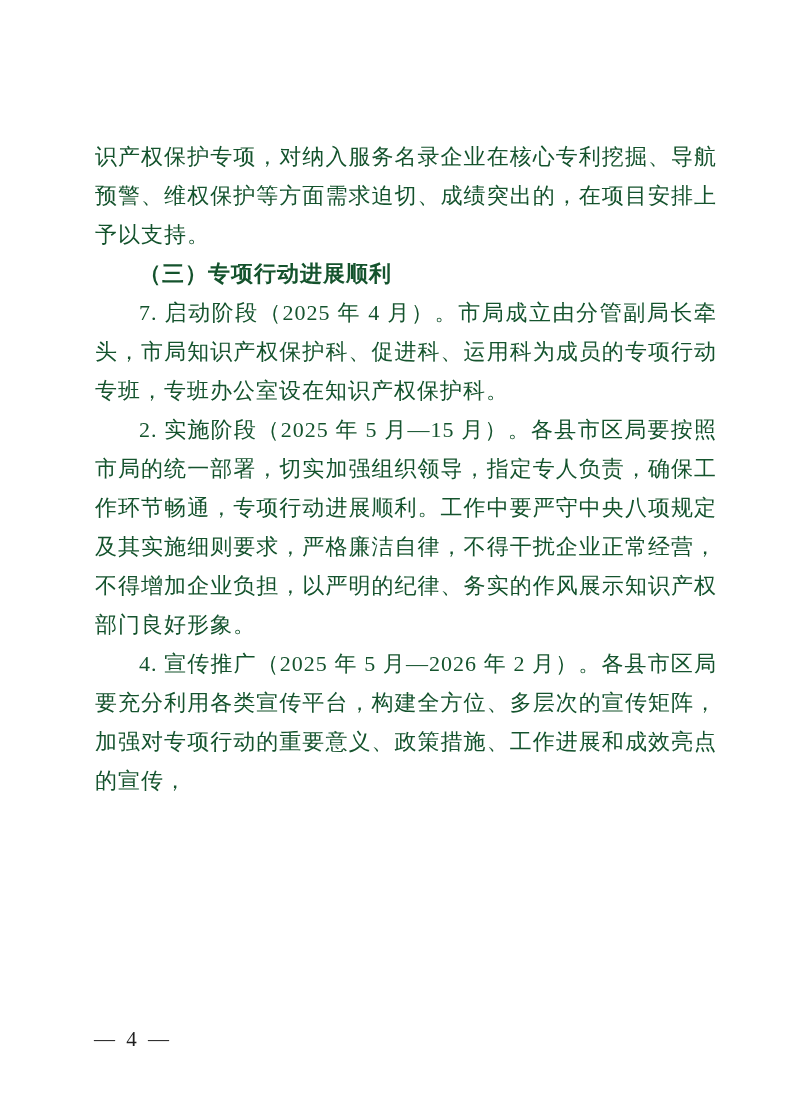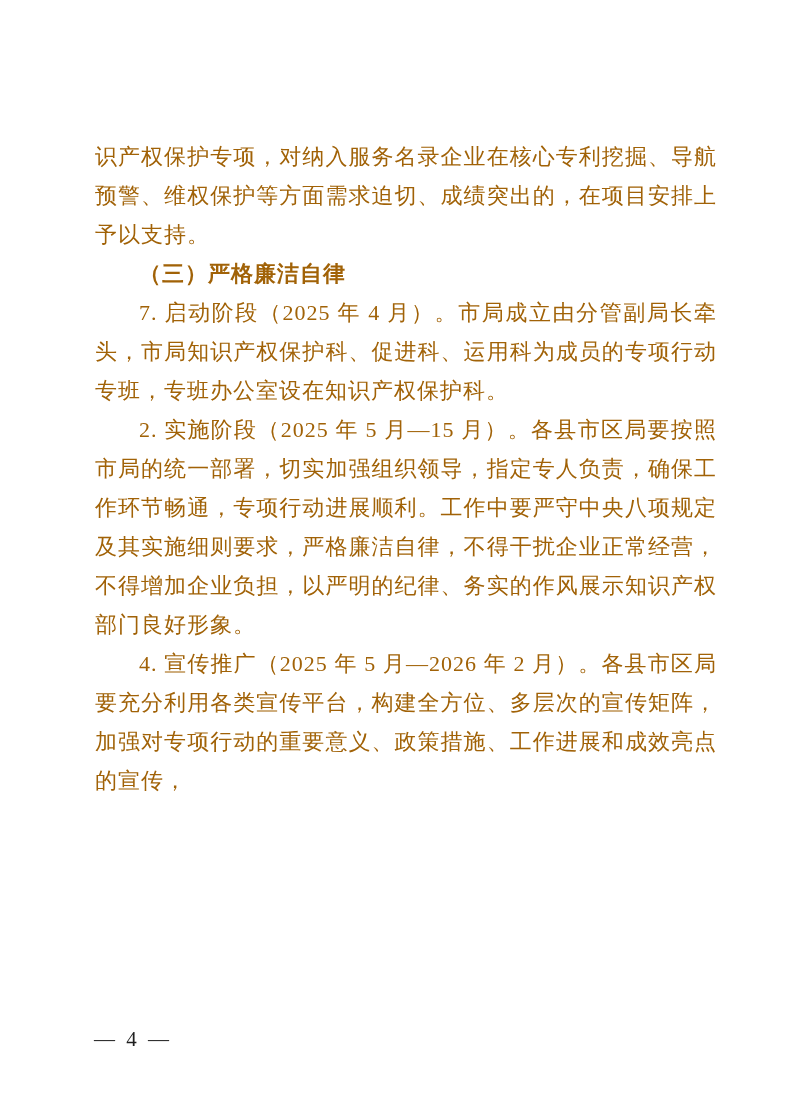--- a/index.html
+++ b/index.html
@@ -18,21 +18,21 @@
   }
   .text-block {
     position: absolute;
     left: 95px;
     top: 137px;
     width: 622px;
     font-family: "Liberation Serif", "DejaVu Serif", serif;
     font-size: 22px;
     line-height: 39px;
     letter-spacing: 1px;
-    color: #a16207;
+    color: #14532d;
     text-align: justify;
   }
   .para {
     margin: 0;
     padding: 0;
   }
   .para-indent {
     text-indent: 2em;
   }
   .para-heading {
@@ -49,21 +49,21 @@
     white-space: nowrap;
   }
 </style>
 </head>
 <body>
 
 <div class="page">
 
   <div class="text-block">
     <p class="para">识产权保护专项，对纳入服务名录企业在核心专利挖掘、导航预警、维权保护等方面需求迫切、成绩突出的，在项目安排上予以支持。</p>
-    <p class="para para-indent para-heading">（三）严格廉洁自律</p>
+    <p class="para para-indent para-heading">（三）专项行动进展顺利</p>
     <p class="para para-indent">7. 启动阶段（2025 年 4 月）。市局成立由分管副局长牵头，市局知识产权保护科、促进科、运用科为成员的专项行动专班，专班办公室设在知识产权保护科。</p>
     <p class="para para-indent">2. 实施阶段（2025 年 5 月—15 月）。各县市区局要按照市局的统一部署，切实加强组织领导，指定专人负责，确保工作环节畅通，专项行动进展顺利。工作中要严守中央八项规定及其实施细则要求，严格廉洁自律，不得干扰企业正常经营，不得增加企业负担，以严明的纪律、务实的作风展示知识产权部门良好形象。</p>
     <p class="para para-indent">4. 宣传推广（2025 年 5 月—2026 年 2 月）。各县市区局要充分利用各类宣传平台，构建全方位、多层次的宣传矩阵，加强对专项行动的重要意义、政策措施、工作进展和成效亮点的宣传，</p>
   </div>
 
   <div class="page-number">— 4 —</div>
 
 </div>
 
 </body></html>

